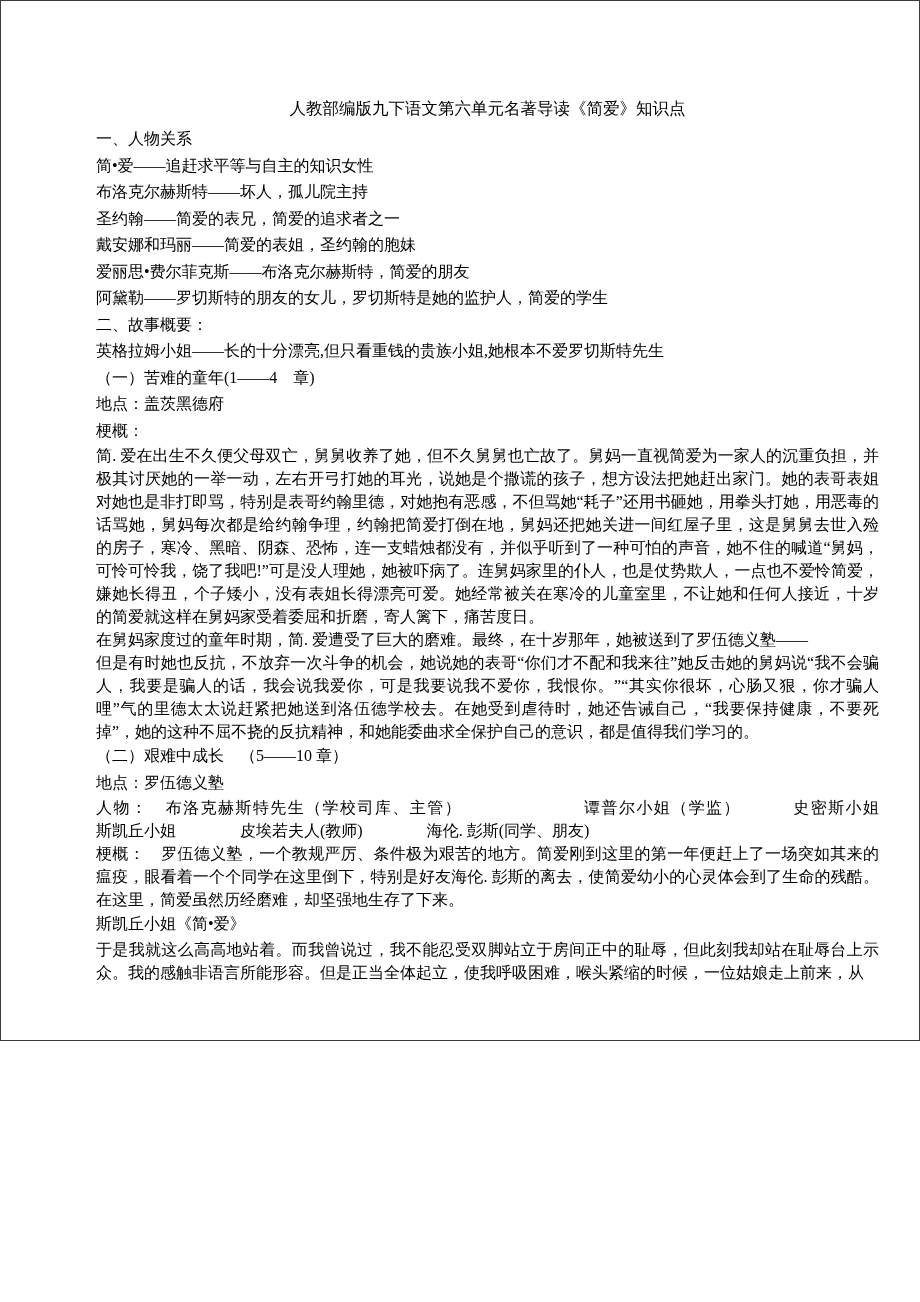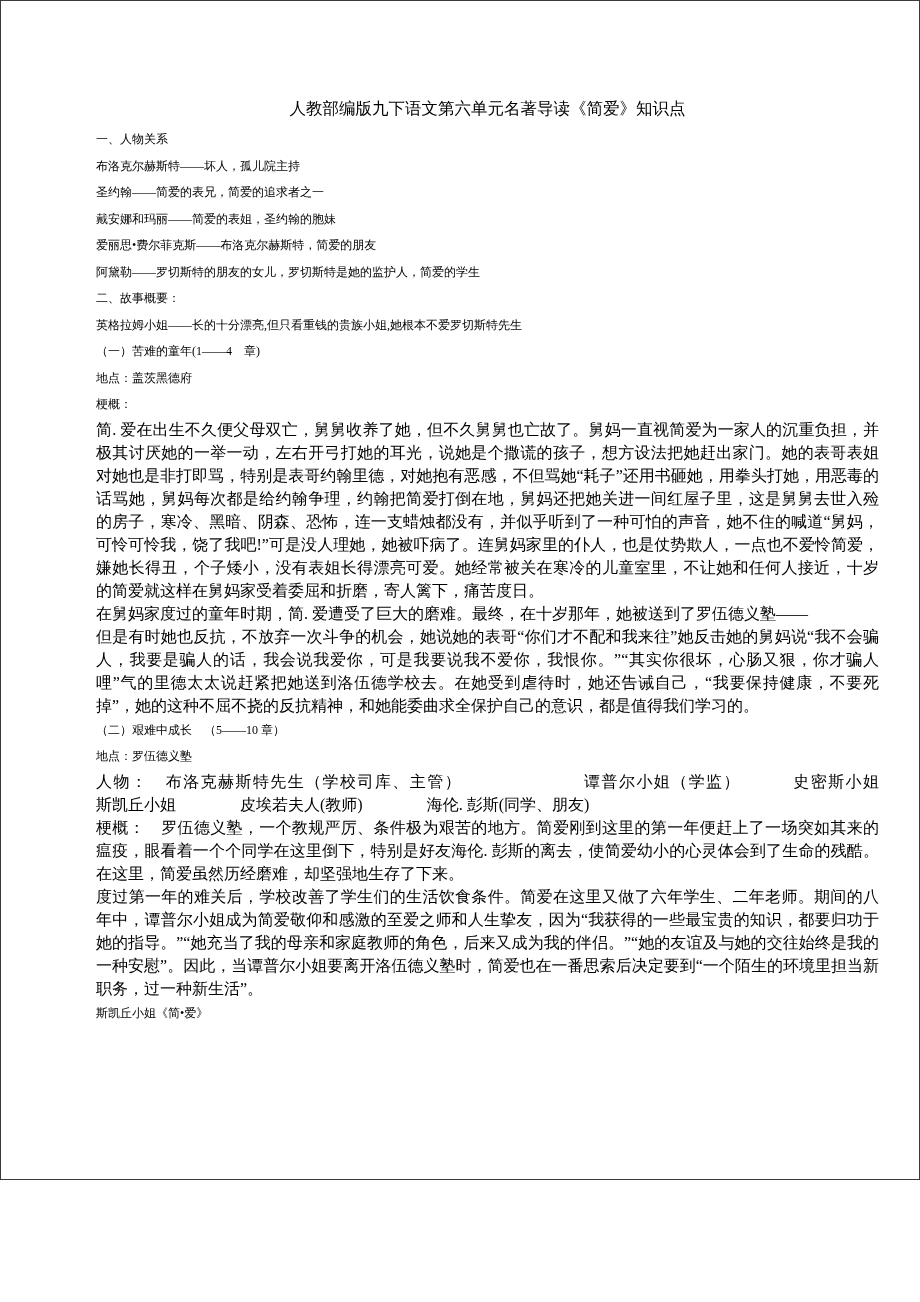--- a/index.html
+++ b/index.html
@@ -3,72 +3,73 @@
 <meta charset="utf-8">
 <style>
   html, body {
     margin: 0;
     padding: 0;
     background: #ffffff;
   }
   .page {
     position: relative;
     width: 920px;
-    height: 1180px;
+    height: 1041px;
     box-sizing: border-box;
     background: #ffffff;
     border: 1px solid #3a3a3a;
     padding: 94px 40px 0 95px;
     overflow: hidden;
     font-family: "Liberation Serif", "DejaVu Serif", serif;
     color: #000000;
   }
   .title {
     text-align: center;
     font-size: 16.5px;
     line-height: 27px;
     margin-bottom: 4px;
     white-space: nowrap;
   }
   .line {
-    font-size: 12px;
+    font-size: 16px;
     line-height: 26.5px;
     text-align: left;
   }
   .para {
     font-size: 16px;
     line-height: 23px;
     text-align: justify;
     text-justify: inter-ideograph;
     text-align-last: left;
   }
 </style>
 </head>
 <body>
 
 <div class="page">
   <div class="title">人教部编版九下语文第六单元名著导读《简爱》知识点</div>
 
   <div class="line">一、人物关系</div>
+  <div class="line">简•爱——追赶求平等与自主的知识女性</div>
   <div class="line">布洛克尔赫斯特——坏人，孤儿院主持</div>
   <div class="line">圣约翰——简爱的表兄，简爱的追求者之一</div>
   <div class="line">戴安娜和玛丽——简爱的表姐，圣约翰的胞妹</div>
   <div class="line">爱丽思•费尔菲克斯——布洛克尔赫斯特，简爱的朋友</div>
   <div class="line">阿黛勒——罗切斯特的朋友的女儿，罗切斯特是她的监护人，简爱的学生</div>
   <div class="line">二、故事概要：</div>
 
   <div class="line">英格拉姆小姐——长的十分漂亮,但只看重钱的贵族小姐,她根本不爱罗切斯特先生</div>
   <div class="line">（一）苦难的童年(1——4　章)</div>
   <div class="line">地点：盖茨黑德府</div>
   <div class="line">梗概：</div>
 
   <div class="para">简. 爱在出生不久便父母双亡，舅舅收养了她，但不久舅舅也亡故了。舅妈一直视简爱为一家人的沉重负担，并极其讨厌她的一举一动，左右开弓打她的耳光，说她是个撒谎的孩子，想方设法把她赶出家门。她的表哥表姐对她也是非打即骂，特别是表哥约翰里德，对她抱有恶感，不但骂她“耗子”还用书砸她，用拳头打她，用恶毒的话骂她，舅妈每次都是给约翰争理，约翰把简爱打倒在地，舅妈还把她关进一间红屋子里，这是舅舅去世入殓的房子，寒冷、黑暗、阴森、恐怖，连一支蜡烛都没有，并似乎听到了一种可怕的声音，她不住的喊道“舅妈，可怜可怜我，饶了我吧!”可是没人理她，她被吓病了。连舅妈家里的仆人，也是仗势欺人，一点也不爱怜简爱，嫌她长得丑，个子矮小，没有表姐长得漂亮可爱。她经常被关在寒冷的儿童室里，不让她和任何人接近，十岁的简爱就这样在舅妈家受着委屈和折磨，寄人篱下，痛苦度日。</div>
   <div class="para">在舅妈家度过的童年时期，简. 爱遭受了巨大的磨难。最终，在十岁那年，她被送到了罗伍德义塾——</div>
   <div class="para">但是有时她也反抗，不放弃一次斗争的机会，她说她的表哥“你们才不配和我来往”她反击她的舅妈说“我不会骗人，我要是骗人的话，我会说我爱你，可是我要说我不爱你，我恨你。”“其实你很坏，心肠又狠，你才骗人哩”气的里德太太说赶紧把她送到洛伍德学校去。在她受到虐待时，她还告诫自己，“我要保持健康，不要死掉”，她的这种不屈不挠的反抗精神，和她能委曲求全保护自己的意识，都是值得我们学习的。</div>
 
   <div class="line">（二）艰难中成长　（5——10 章）</div>
   <div class="line">地点：罗伍德义塾</div>
   <div class="para">人物：　布洛克赫斯特先生（学校司库、主管）　　　　　　　谭普尔小姐（学监）　　　史密斯小姐　　　　　斯凯丘小姐　　　　皮埃若夫人(教师)　　　　海伦. 彭斯(同学、朋友)</div>
   <div class="para">梗概：　罗伍德义塾，一个教规严厉、条件极为艰苦的地方。简爱刚到这里的第一年便赶上了一场突如其来的瘟疫，眼看着一个个同学在这里倒下，特别是好友海伦. 彭斯的离去，使简爱幼小的心灵体会到了生命的残酷。在这里，简爱虽然历经磨难，却坚强地生存了下来。</div>
-  <div class="para">度过第一年的难关后，学校改善了学生们的生活饮食条件。简爱在这里又做了六年学生、二年老师。期间的八年中，谭普尔小姐成为简爱敬仰和感激的至爱之师和人生挚友，因为“我获得的一些最宝贵的知识，都要归功于她的指导。”“她充当了我的母亲和家庭教师的角色，后来又成为我的伴侣。”“她的友谊及与她的交往始终是我的一种安慰”。因此，当谭普尔小姐要离开洛伍德义塾时，简爱也在一番思索后决定要到“一个陌生的环境里担当新职务，过一种新生活”。</div>
 
   <div class="line">斯凯丘小姐《简•爱》</div>
+  <div class="para">于是我就这么高高地站着。而我曾说过，我不能忍受双脚站立于房间正中的耻辱，但此刻我却站在耻辱台上示众。我的感触非语言所能形容。但是正当全体起立，使我呼吸困难，喉头紧缩的时候，一位姑娘走上前来，从</div>
 </div>
 
 </body></html>

